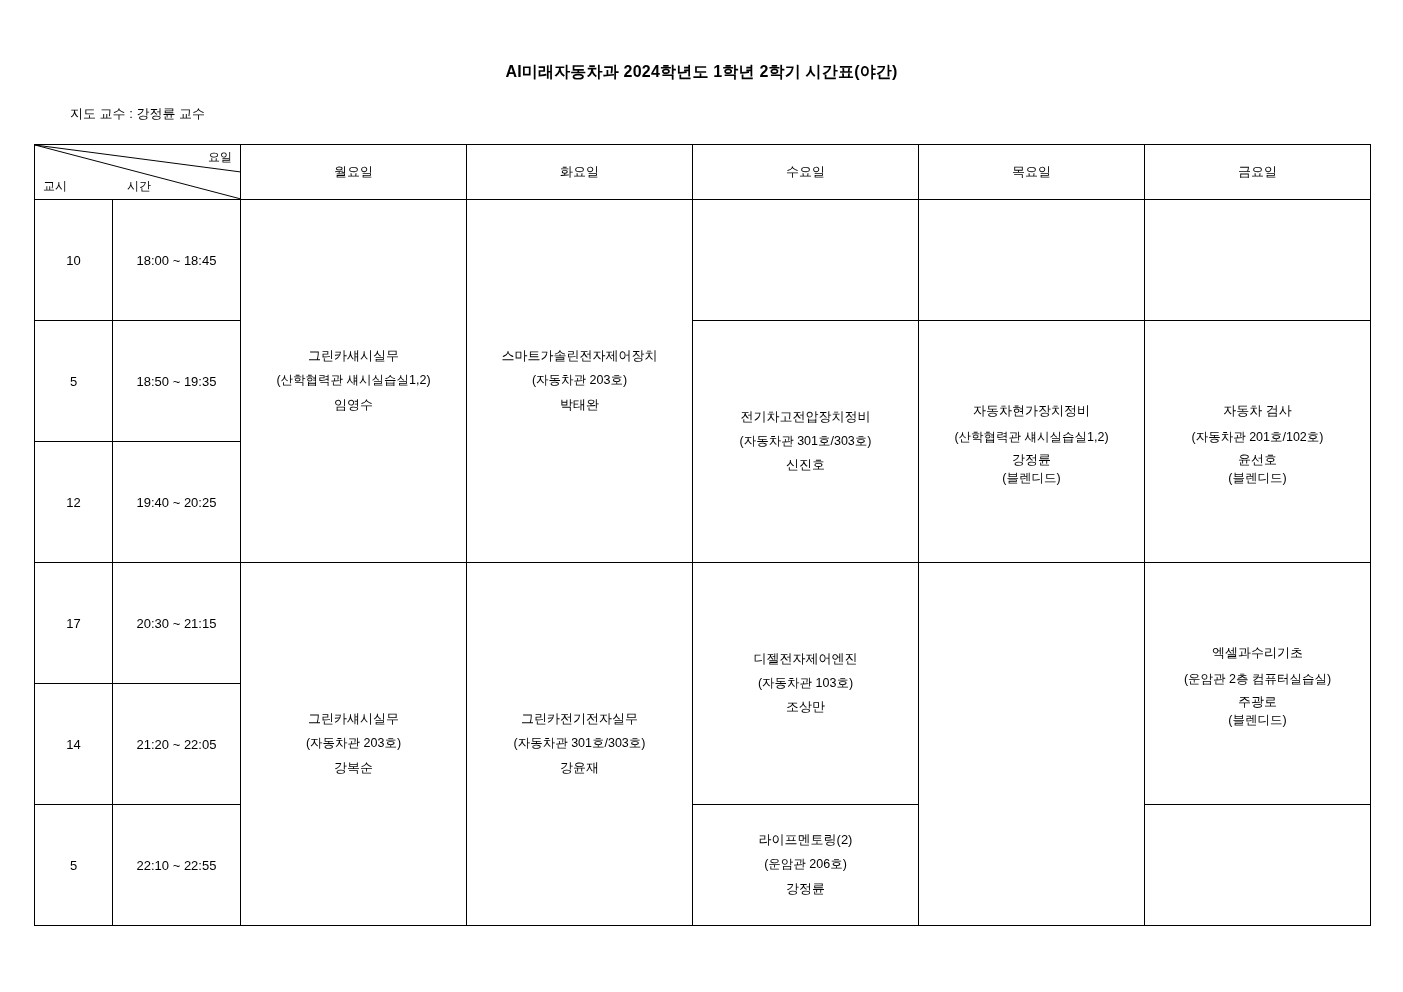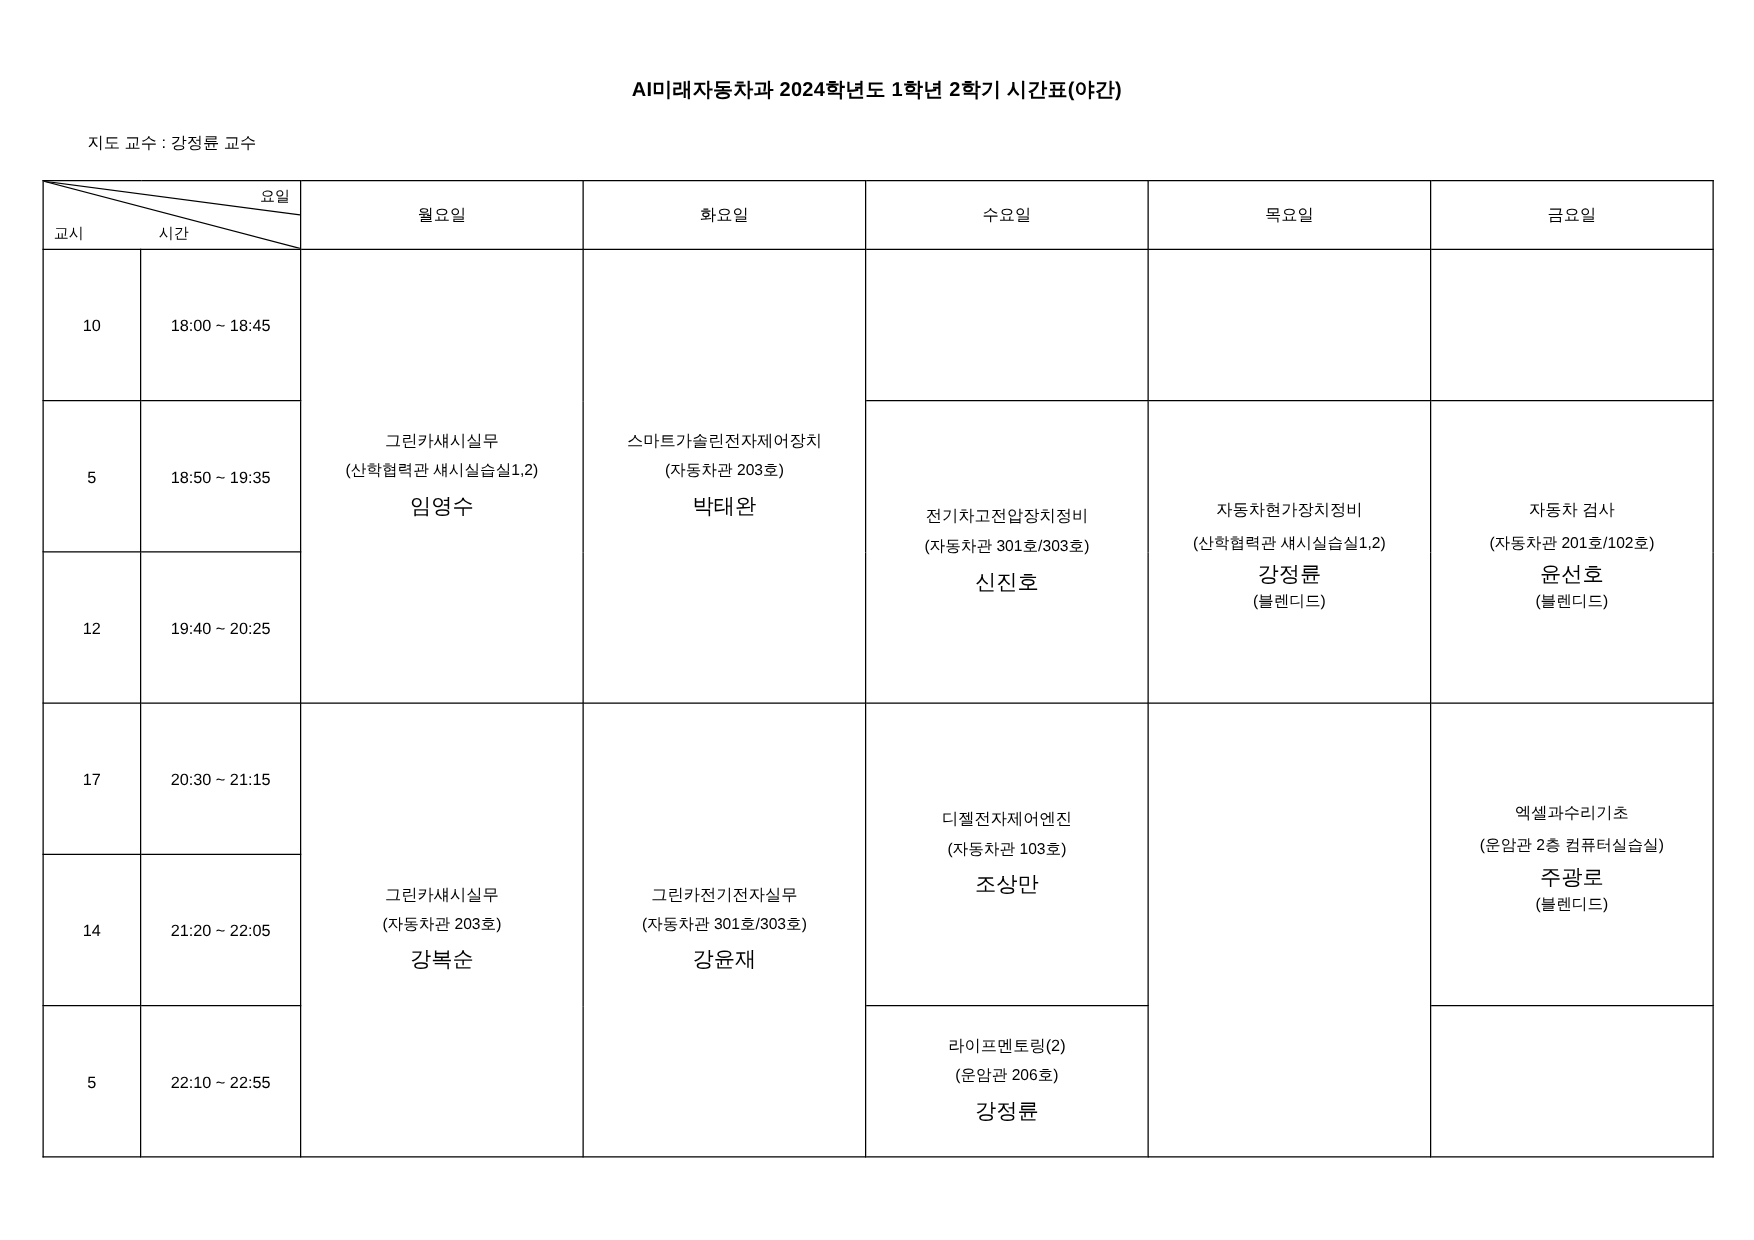--- a/index.html
+++ b/index.html
@@ -93,21 +93,21 @@
     font-size: 13px;
     padding: 4px 2px;
   }
   .course .name {
     font-weight: normal;
   }
   .course .place {
     font-size: 12.5px;
   }
   .course .prof {
-    font-size: 17px;
+    font-size: 13px;
   }
   .course .mode {
     font-size: 12.5px;
     line-height: 1.25;
   }
   .tight {
     line-height: 1.55;
   }
 </style>
 </head>

